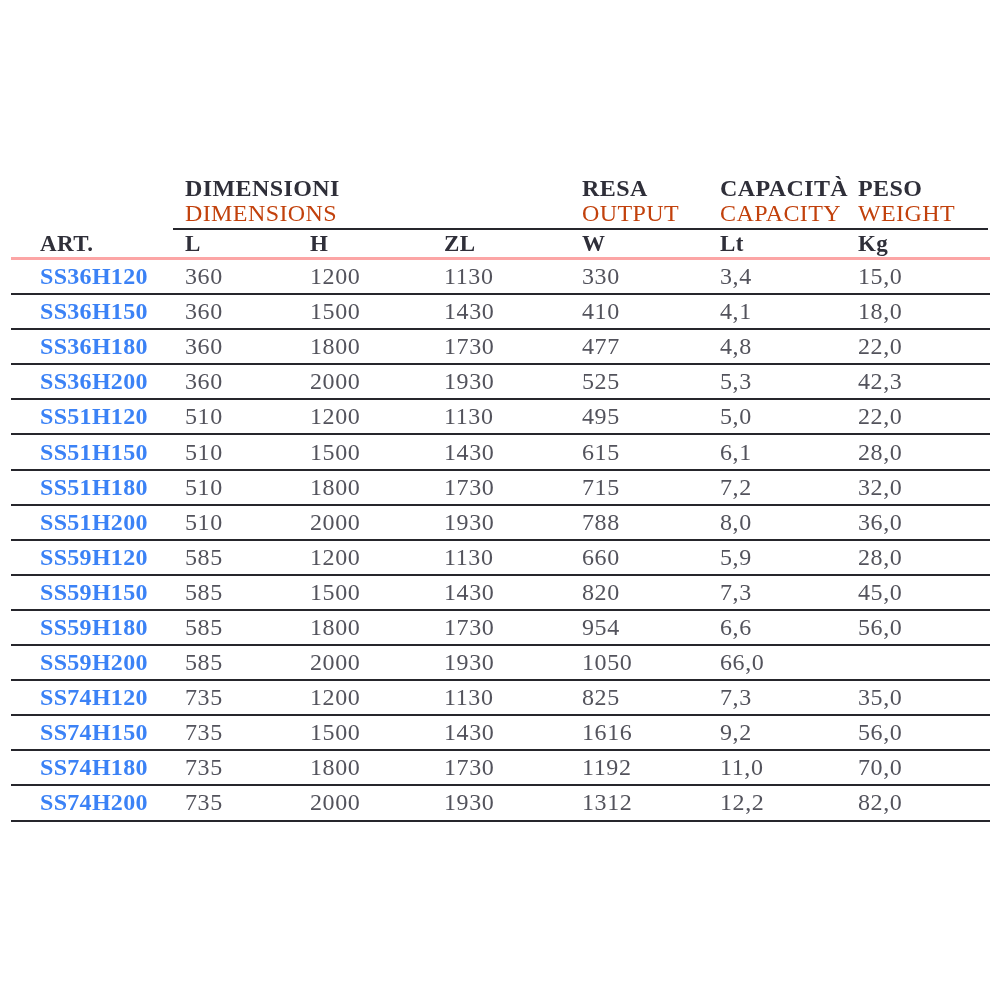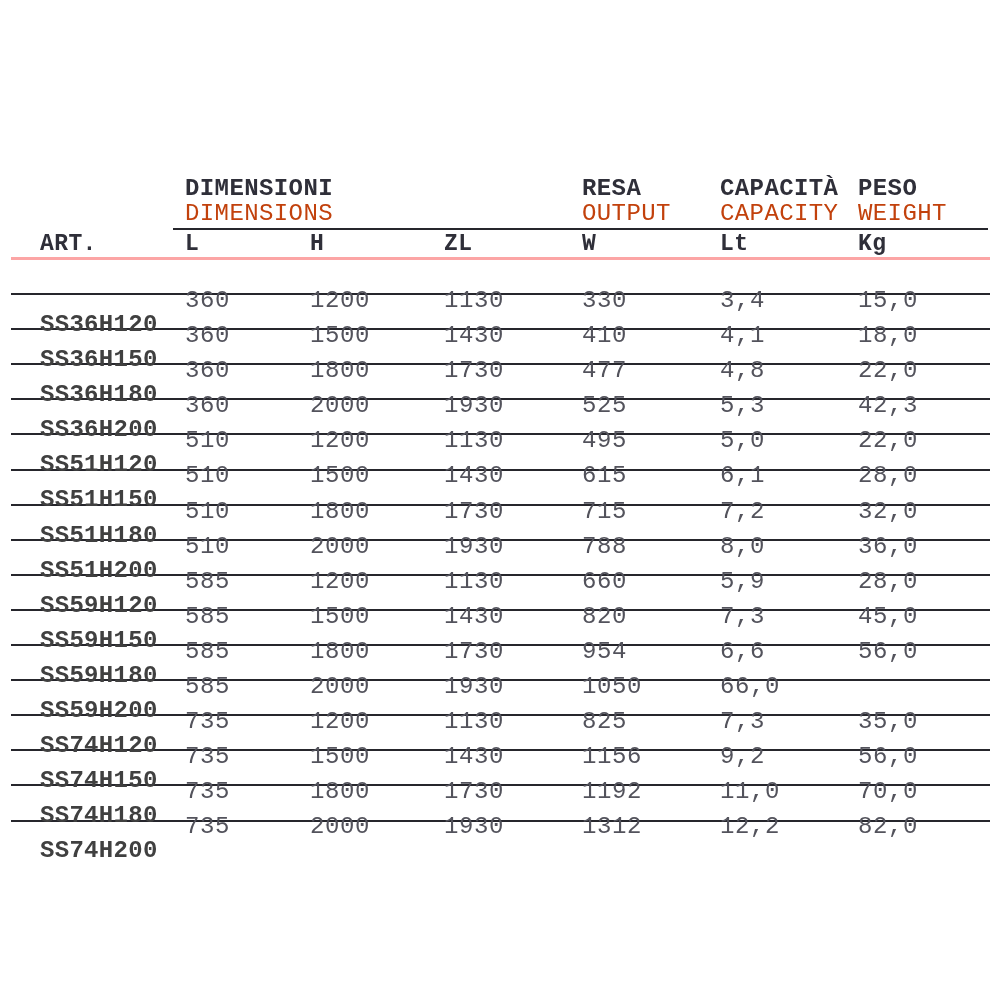--- a/index.html
+++ b/index.html
@@ -6,21 +6,21 @@
     margin: 0;
     padding: 0;
     background: #ffffff;
   }
   .sheet {
     position: relative;
     width: 1000px;
     height: 868px;
     background: #ffffff;
     overflow: hidden;
-    font-family: Liberation Mono, monospace;
+    font-family: Liberation Serif, serif;
   }
   .table-wrap {
     position: absolute;
     left: 11px;
     top: 176px;
     width: 979px;
   }
   .grid {
     display: grid;
     grid-template-columns: 174px 125px 134px 138px 138px 138px 1fr;
@@ -80,23 +80,22 @@
     border-bottom: 2px solid #26262c;
     align-items: center;
   }
   .cell {
     white-space: nowrap;
     line-height: 33px;
   }
   .cell.art {
     font-size: 24px;
     font-weight: 700;
-    color: #404040;
+    color: #3b82f6;
     letter-spacing: 0.3px;
-    margin-top: 48px;
   }
   .cell.num {
     font-size: 24px;
     font-weight: 400;
     color: #53535c;
     letter-spacing: 0.6px;
   }
 </style>
 </head>
 <body>
@@ -249,21 +248,21 @@
           <div class="cell num">1130</div>
           <div class="cell num">825</div>
           <div class="cell num">7,3</div>
           <div class="cell num">35,0</div>
         </div>
         <div class="grid trow">
           <div class="cell art art-col">SS74H150</div>
           <div class="cell num">735</div>
           <div class="cell num">1500</div>
           <div class="cell num">1430</div>
-          <div class="cell num">1156</div>
+          <div class="cell num">1616</div>
           <div class="cell num">9,2</div>
           <div class="cell num">56,0</div>
         </div>
         <div class="grid trow">
           <div class="cell art art-col">SS74H180</div>
           <div class="cell num">735</div>
           <div class="cell num">1800</div>
           <div class="cell num">1730</div>
           <div class="cell num">1192</div>
           <div class="cell num">11,0</div>

